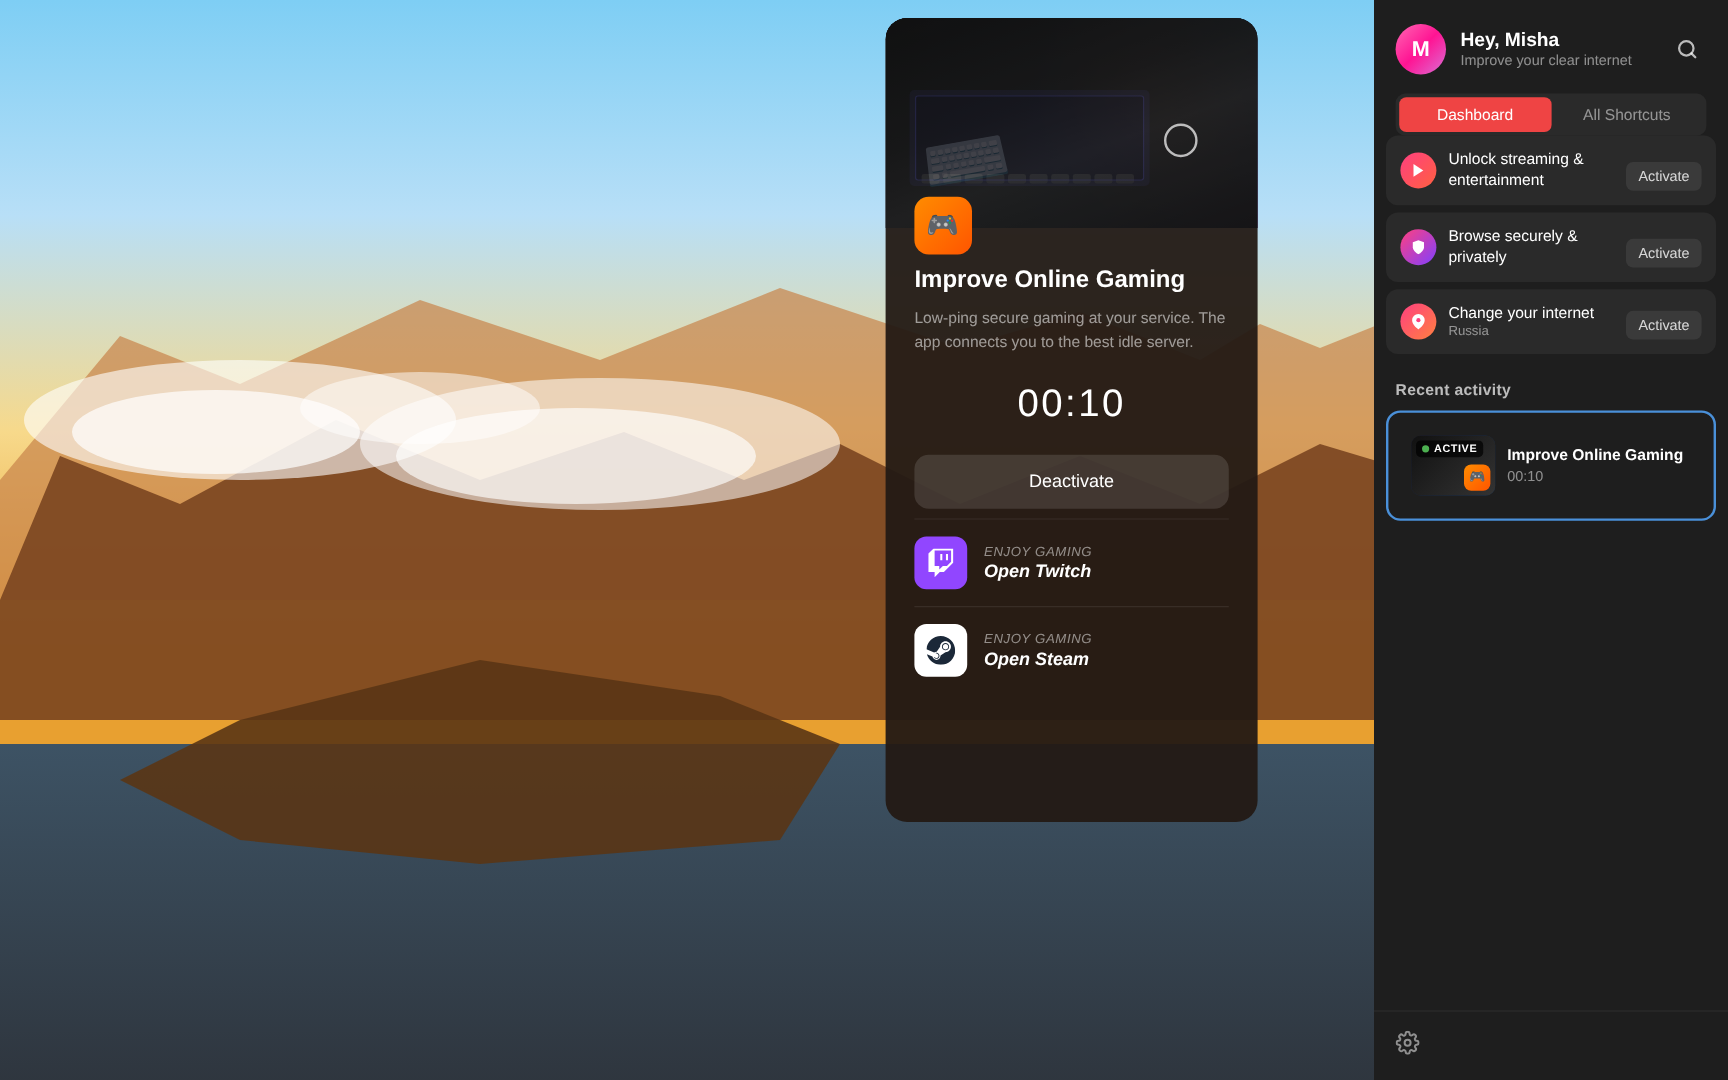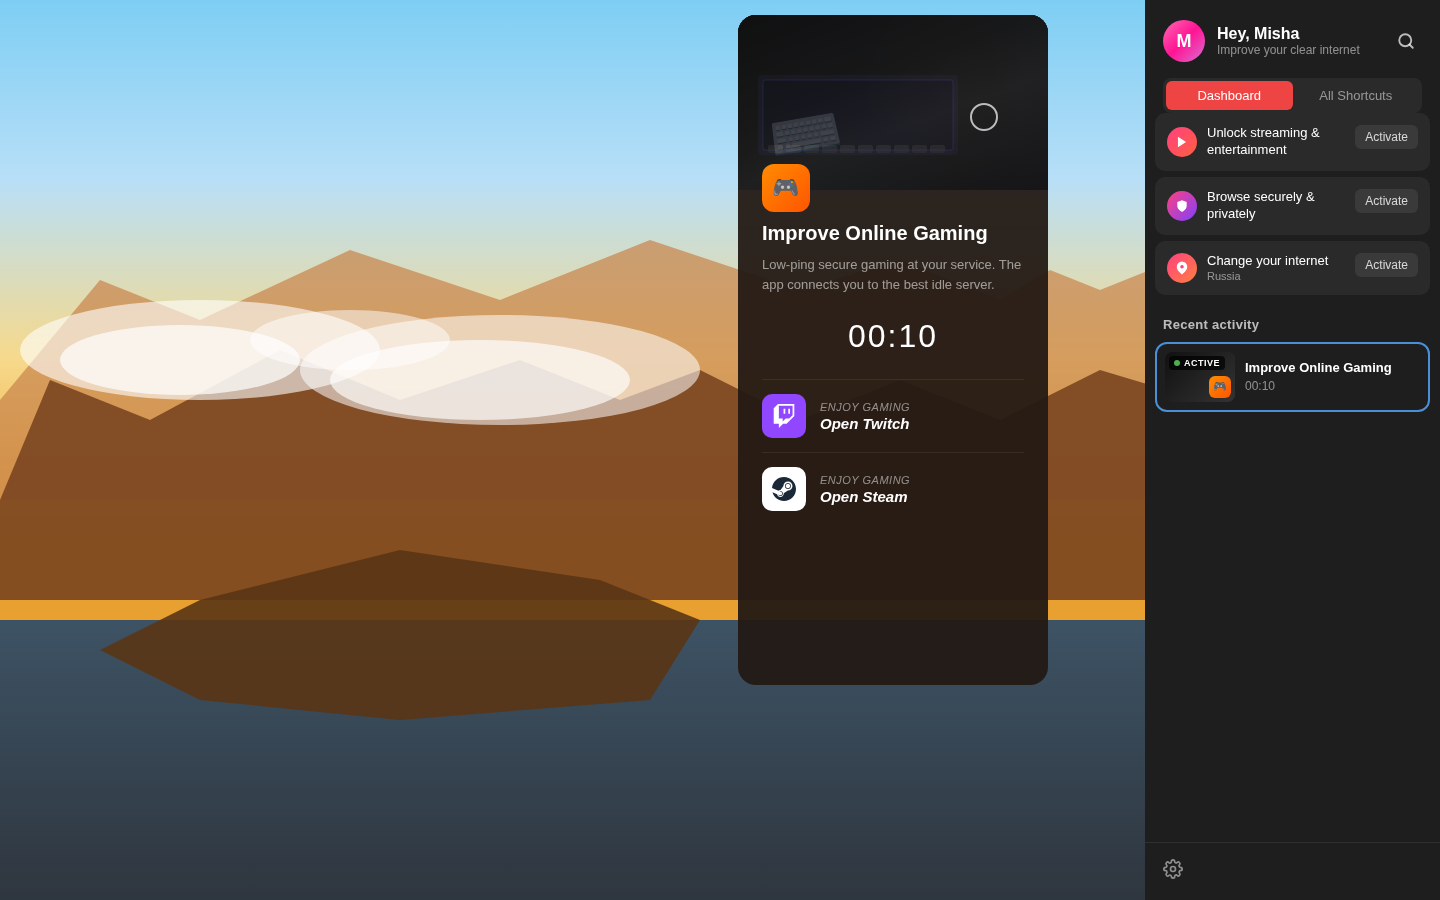--- a/index.html
+++ b/index.html
@@ -325,21 +325,21 @@
       flex-direction: column;
       gap: 2px;
       padding: 0 10px;
     }
 
     .qs-item {
       background: #2a2a2a;
       border-radius: 10px;
       padding: 12px 12px;
       display: flex;
-      align-items: flex-start;
+      align-items: flex-end;
       justify-content: space-between;
       margin-bottom: 4px;
     }
 
     .qs-left {
       display: flex;
       align-items: center;
       gap: 10px;
     }
 
@@ -382,21 +382,21 @@
     }
 
     .recent-activity-section {
       padding: 0 10px;
     }
 
     .recent-card {
       background: transparent;
       border: 2px solid #4a90d9;
       border-radius: 12px;
-      padding: 8px;
+      padding: 19px;
       display: flex;
       align-items: center;
       gap: 10px;
     }
 
     .recent-thumb {
       width: 70px;
       height: 50px;
       border-radius: 8px;
       background: linear-gradient(135deg, #1a1a2e, #0f3460);
@@ -552,20 +552,21 @@
       <span>🎮</span>
     </div>
   </div>
 
   <div class="panel-body">
     <h2 class="panel-title">Improve Online Gaming</h2>
     <p class="panel-desc">Low-ping secure gaming at your service. The app connects you to the best idle server.</p>
 
     <div class="timer-display">00:10</div>
 
+    <button class="deactivate-btn">Deactivate</button>
 
     <div class="shortcuts-list">
 
       <div class="shortcut-item">
         <div class="shortcut-app-icon twitch-icon">
           <svg width="24" height="24" viewBox="0 0 24 24" fill="white">
             <path d="M11.571 4.714h1.715v5.143H11.57zm4.715 0H18v5.143h-1.714zM6 0L1.714 4.286v15.428h5.143V24l4.286-4.286h3.428L22.286 12V0zm14.571 11.143l-3.428 3.428h-3.429l-3 3v-3H6.857V1.714h13.714z"></path>
           </svg>
         </div>
         <div class="shortcut-text">

